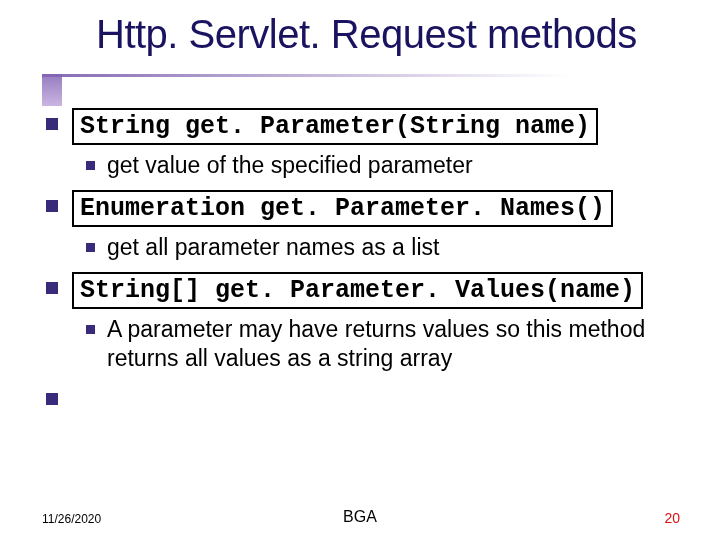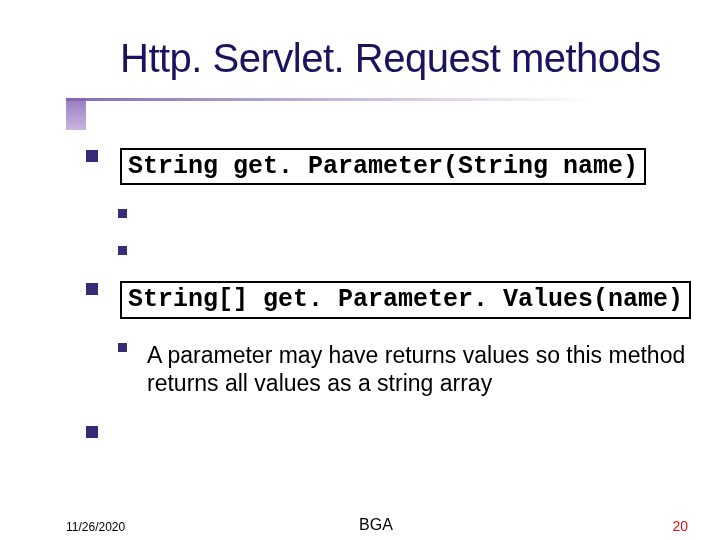--- a/index.html
+++ b/index.html
@@ -1,16 +1,16 @@
 <!DOCTYPE html>
 <html><head>
   <meta charset="utf-8">
   <style>
     * {
-      margin: 8px;
+      margin: 0;
       padding: 0;
       box-sizing: border-box;
     }
     body {
       width: 720px;
       height: 540px;
       background: #fff;
       font-family: Verdana, Arial, sans-serif;
       position: relative;
       overflow: hidden;
@@ -133,24 +133,30 @@
 <div class="slide-title">Http. Servlet. Request methods</div>
 
 <div class="content">
 
   <div class="level1">
     <div class="bullet1"></div>
     <div class="code-box">String get. Parameter(String name)</div>
   </div>
   <div class="level2">
     <div class="bullet2"></div>
+    <div class="plain2">get value of the specified parameter</div>
   </div>
 
+  <div class="level1">
+    <div class="bullet1"></div>
+    <div class="code-box">Enumeration get. Parameter. Names()</div>
+  </div>
   <div class="level2">
     <div class="bullet2"></div>
+    <div class="plain2">get all parameter names as a list</div>
   </div>
 
   <div class="level1">
     <div class="bullet1"></div>
     <div class="code-box">String[] get. Parameter. Values(name)</div>
   </div>
   <div class="level2">
     <div class="bullet2"></div>
     <div class="plain2">A parameter may have returns values so this method returns all values as a string array</div>
   </div>

